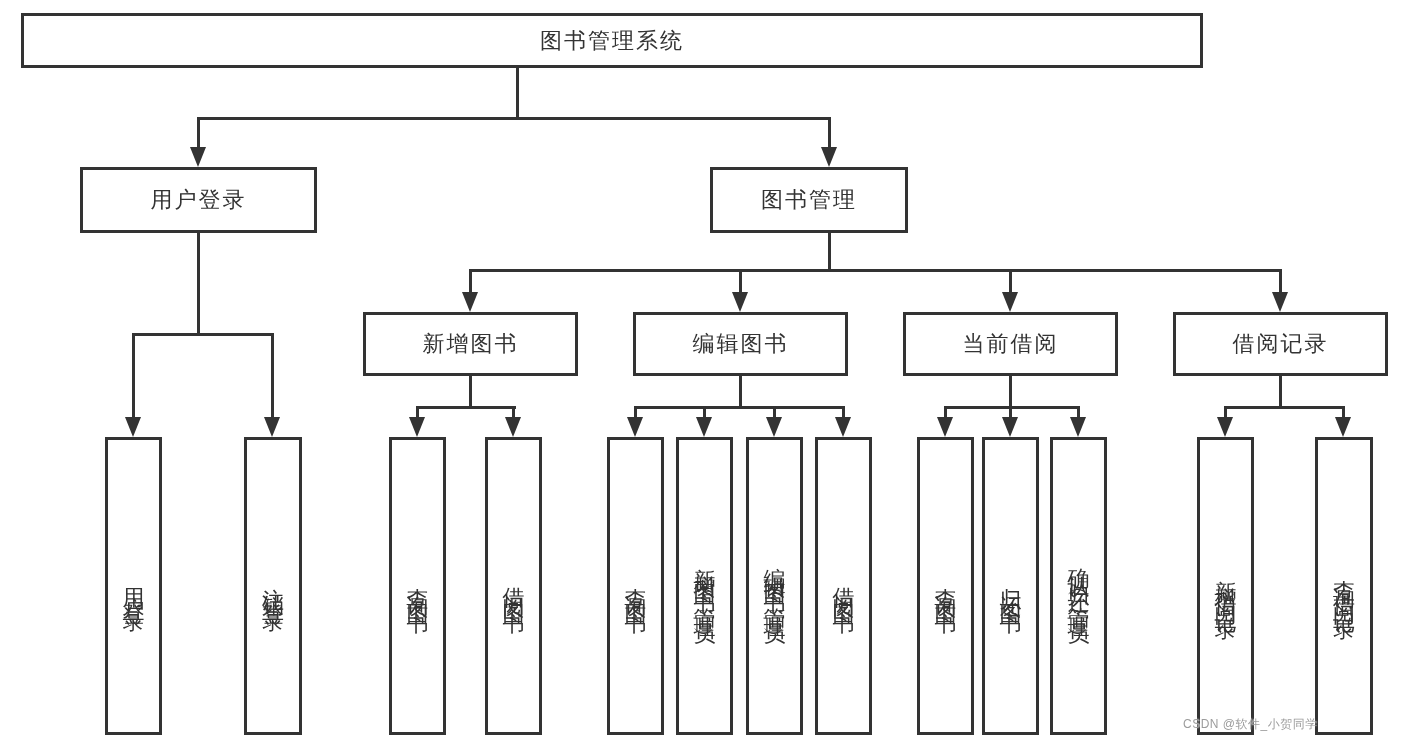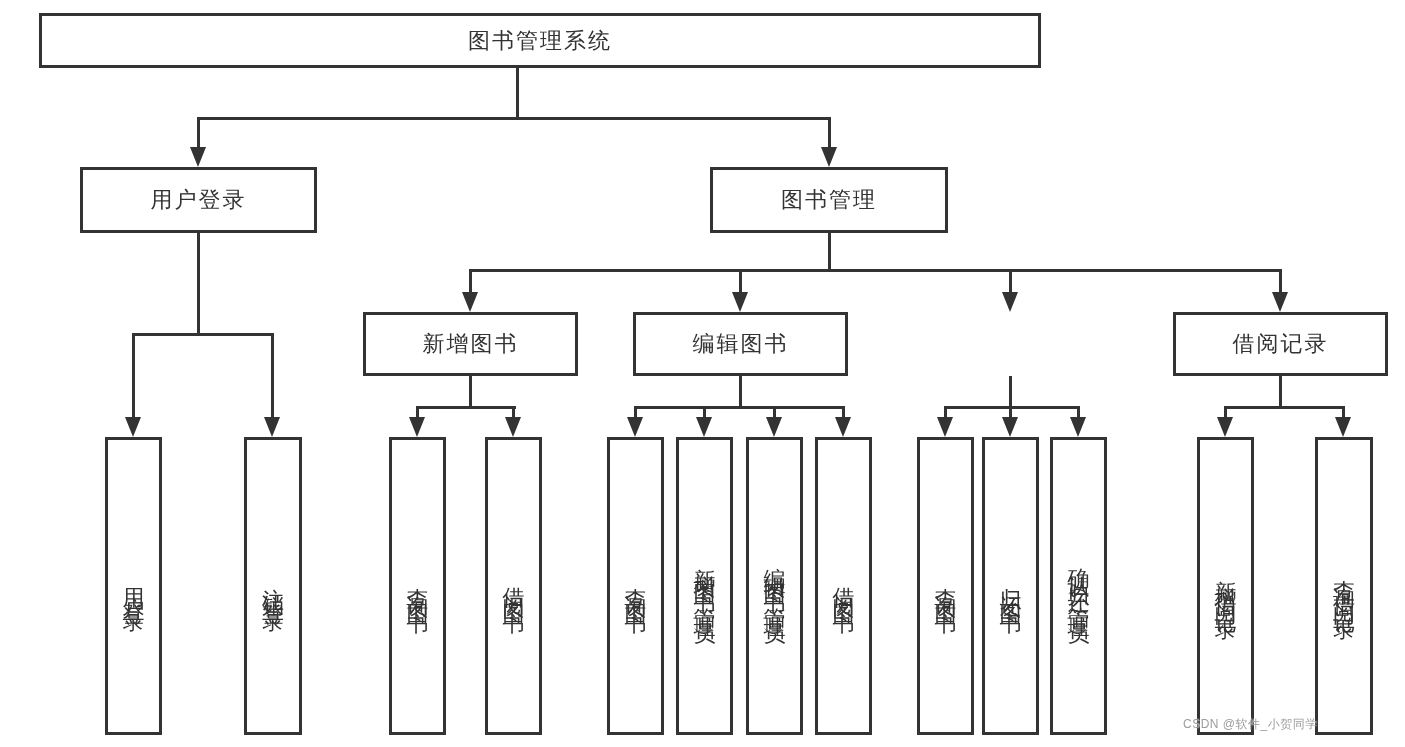--- a/index.html
+++ b/index.html
@@ -35,54 +35,57 @@
     font-size:12px; color:var(--watermark,#9c9c9c);
     letter-spacing:0.5px; white-space:nowrap; z-index:5;
     text-shadow:0 0 2px #ffffff;
   }
 </style>
 </head>
 <body>
 
 <div class="canvas" style="--line: #333333; --text: #333333; --watermark: #9c9c9c; --background: #ffffff;">
 
-  <div class="box" style="left:39px;top:13px;width:1002px;height:55px">
+  <div class="box" style="left:21px;top:13px;width:1182px;height:55px">
     <span>图书管理系统</span>
   </div>
 
   <div class="vline" style="left:516px;top:68px;height:50px"></div>
   <div class="hline" style="left:197px;top:117px;width:634px"></div>
   <div class="vline" style="left:197px;top:117px;height:31px"></div>
   <div class="arrow" style="left:190px;top:147px"></div>
   <div class="vline" style="left:828px;top:117px;height:31px"></div>
   <div class="arrow" style="left:821px;top:147px"></div>
 
   <div class="box" style="left:80px;top:167px;width:237px;height:66px">
     <span>用户登录</span>
   </div>
-  <div class="box" style="left:710px;top:167px;width:238px;height:66px">
+  <div class="box" style="left:710px;top:167px;width:198px;height:66px">
     <span>图书管理</span>
   </div>
 
   <div class="vline" style="left:828px;top:233px;height:37px"></div>
   <div class="hline" style="left:470px;top:269px;width:812px"></div>
   <div class="vline" style="left:469px;top:269px;height:25px"></div>
   <div class="arrow" style="left:462px;top:292px"></div>
   <div class="vline" style="left:739px;top:269px;height:25px"></div>
   <div class="arrow" style="left:732px;top:292px"></div>
   <div class="vline" style="left:1009px;top:269px;height:25px"></div>
   <div class="arrow" style="left:1002px;top:292px"></div>
   <div class="vline" style="left:1279px;top:269px;height:25px"></div>
   <div class="arrow" style="left:1272px;top:292px"></div>
 
   <div class="box" style="left:363px;top:312px;width:215px;height:64px">
     <span>新增图书</span>
   </div>
   <div class="box" style="left:633px;top:312px;width:215px;height:64px">
     <span>编辑图书</span>
+  </div>
+  <div class="box" style="left:903px;top:312px;width:215px;height:64px">
+    <span>当前借阅</span>
   </div>
   <div class="box" style="left:1173px;top:312px;width:215px;height:64px">
     <span>借阅记录</span>
   </div>
 
   <div class="vline" style="left:197px;top:233px;height:101px"></div>
   <div class="hline" style="left:133px;top:333px;width:141px"></div>
   <div class="vline" style="left:132px;top:333px;height:85px"></div>
   <div class="arrow" style="left:125px;top:417px"></div>
   <div class="vline" style="left:271px;top:333px;height:85px"></div>

